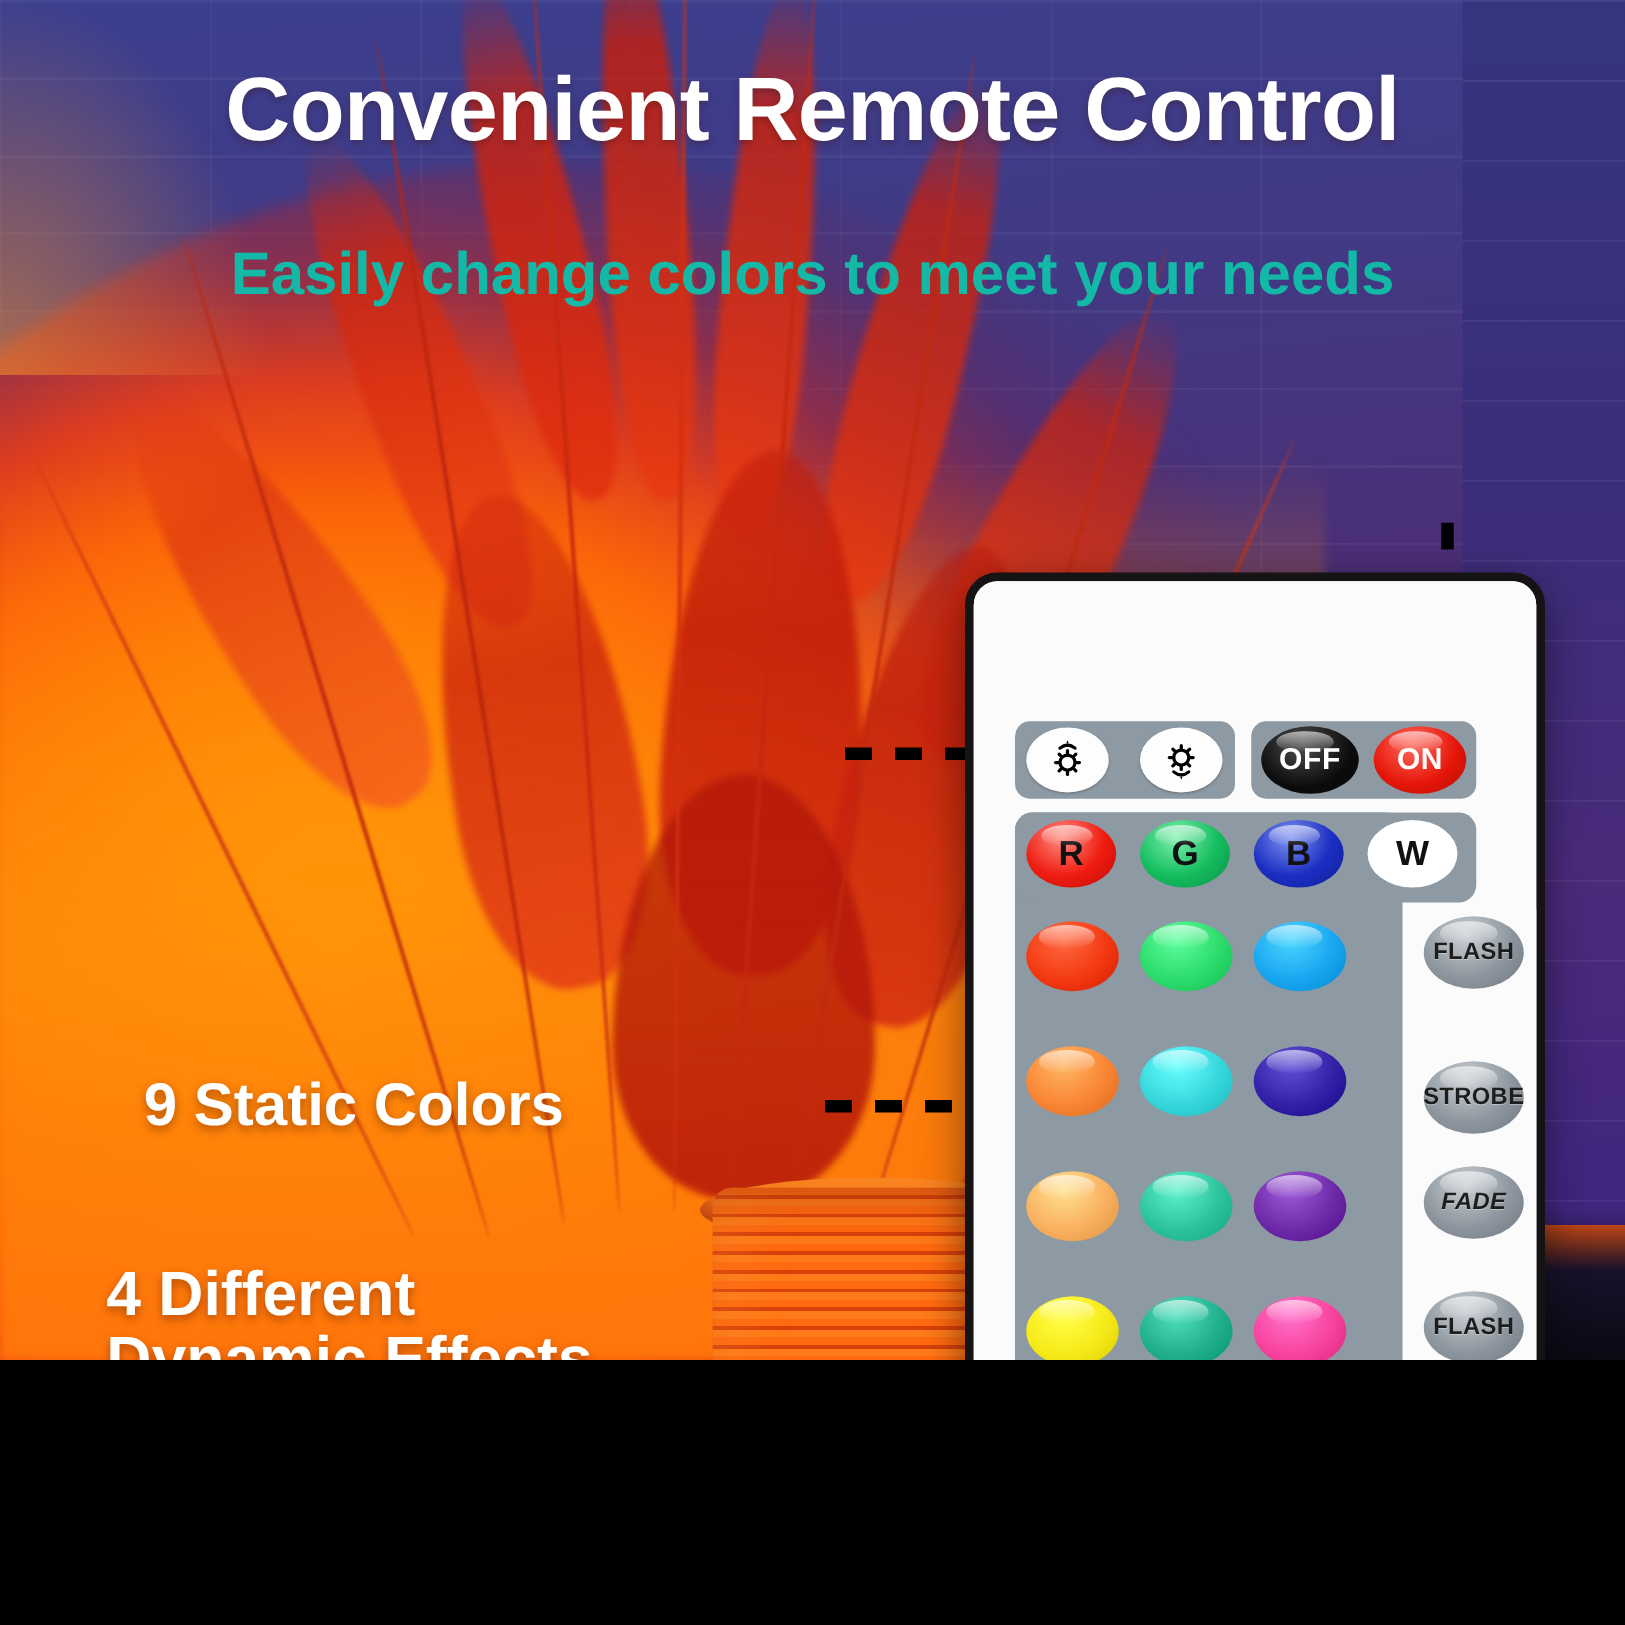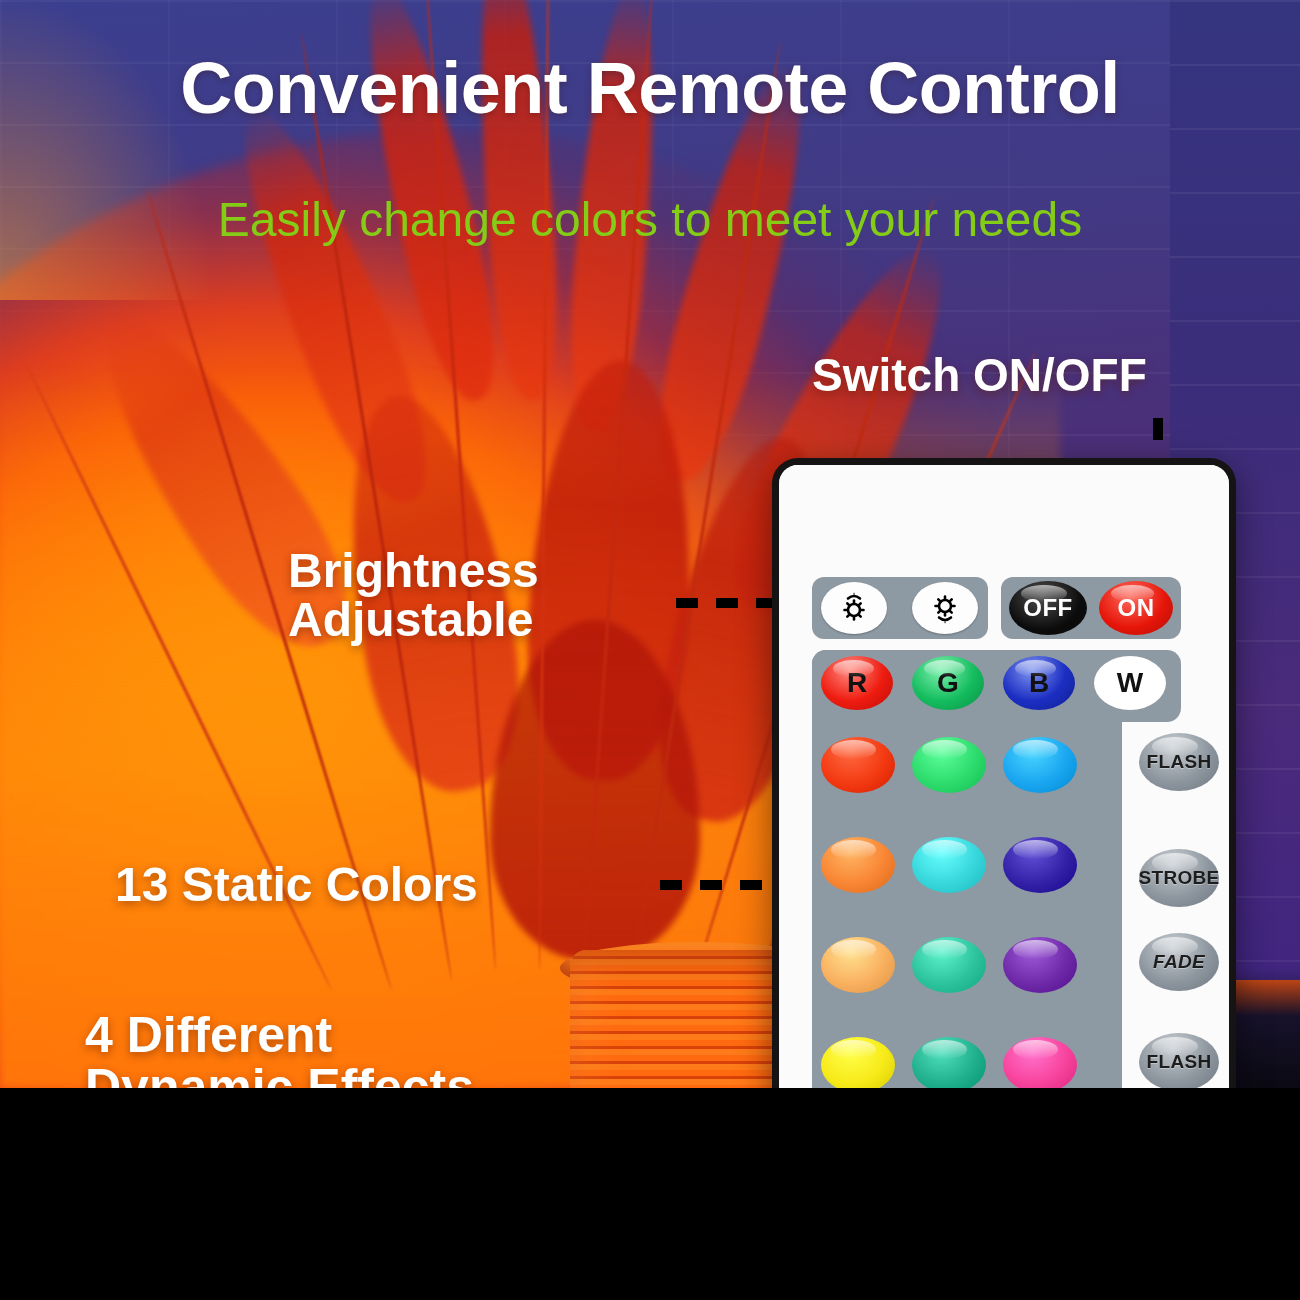--- a/index.html
+++ b/index.html
@@ -132,23 +132,23 @@
     font-size:72px;
     font-weight:700;
     letter-spacing:-.5px;
     line-height:1.0;
     text-shadow:0 2px 6px rgba(60,20,10,.35);
     white-space:nowrap;
   }
   .subhead{
     position:absolute;left:0;right:0;top:196px;
     text-align:center;
-    color:#84cc16;
+    color:#14b8a6;
     font-size:48px;
-    font-weight:400;
+    font-weight:700;
     line-height:1.0;
     white-space:nowrap;
   }
 
   .anno{
     position:absolute;
     color:#fff;
     font-weight:700;
     line-height:1.03;
     text-shadow:0 3px 8px rgba(90,25,5,.45);
@@ -280,24 +280,21 @@
     <div class="stalk" style="left:660px;top:330px;width:3px;height:700px;background:#c93414;transform:rotate(24deg);"></div>
 
     <div class="basket-rim"></div>
     <div class="basket-inner"></div>
     <div class="basket"></div>
   </div>
 
   <div class="headline">Convenient Remote Control</div>
   <div class="subhead">Easily change colors to meet your needs</div>
 
-  <div class="anno" id="anno-switch">Switch ON/OFF</div>
-  <div class="anno" id="anno-bright">Brightness
-Adjustable</div>
-  <div class="anno" id="anno-static">13 Static Colors</div>
+  <div class="anno" id="anno-static">9 Static Colors</div>
   <div class="anno" id="anno-dynamic">4 Different
 Dynamic Effects</div>
 
   <div class="dash-v" style="left:1153px;top:418px;height:170px;"></div>
 
   <div class="dash-h" style="left:676px;top:598px;width:155px;"></div>
 
   <div class="dash-h" style="left:660px;top:880px;width:168px;"></div>
 
   <div class="dash-h" style="left:660px;top:1152px;width:498px;"></div>

